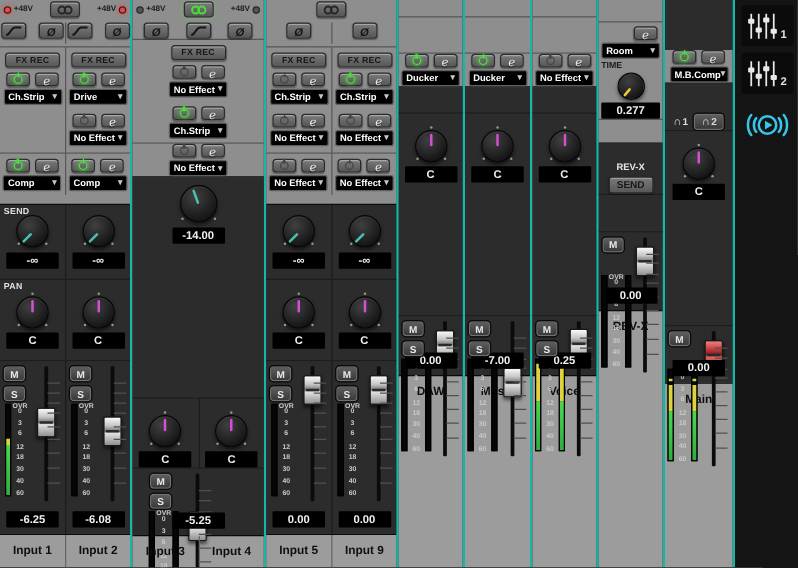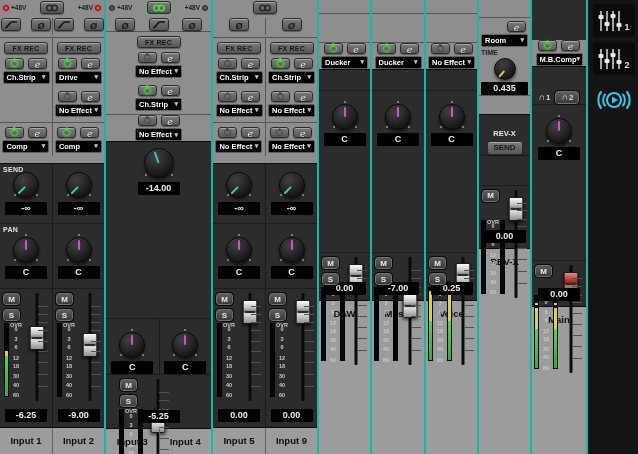--- a/index.html
+++ b/index.html
@@ -330,21 +330,21 @@
           <i class="gline" style="top: 12%;"></i>
               <i class="gline" style="top: 19%;"></i>
               <i class="gline" style="top: 27%;"></i>
               <i class="gline" style="top: 34%;"></i>
               <i class="gline" style="top: 44%;"></i>
               <i class="gline" style="top: 54%;"></i>
               <i class="gline" style="top: 64%;"></i>
               <i class="gline" style="top: 75%;"></i>
               <i class="gline" style="top: 86%;"></i>
             </div>
-          <div class="val fval">-9.00</div>
+          <div class="val fval">-6.08</div>
         </div>
       </div>
     </div>
     <div class="rn">
       <div class="halves">
         <div class="half nm">Input 1</div>
         <div class="half nm">Input 2</div>
       </div>
     </div>
   </div>
@@ -936,21 +936,21 @@
       <button class="btn btn-mini rvx-e">
           <i class="icon-e"></i>
         </button>
       <div class="dd" style="margin-top:14px">
           <span>Room</span>
         </div>
       <div class="tlabel">TIME</div>
       <div class="knob k22">
           <i class="ind yel" style="transform:rotate(-140deg)"></i>
         </div>
-      <div class="val w47">0.435</div>
+      <div class="val w47">0.277</div>
     </div>
     <div class="rc light"></div>
     <div class="rs dark">
       <div class="rvxsend">
         <span class="lbl">REV-X</span>
         <button class="btn btn-send">SEND</button>
       </div>
     </div>
     <div class="rp dark"></div>
     <div class="rf dark">

